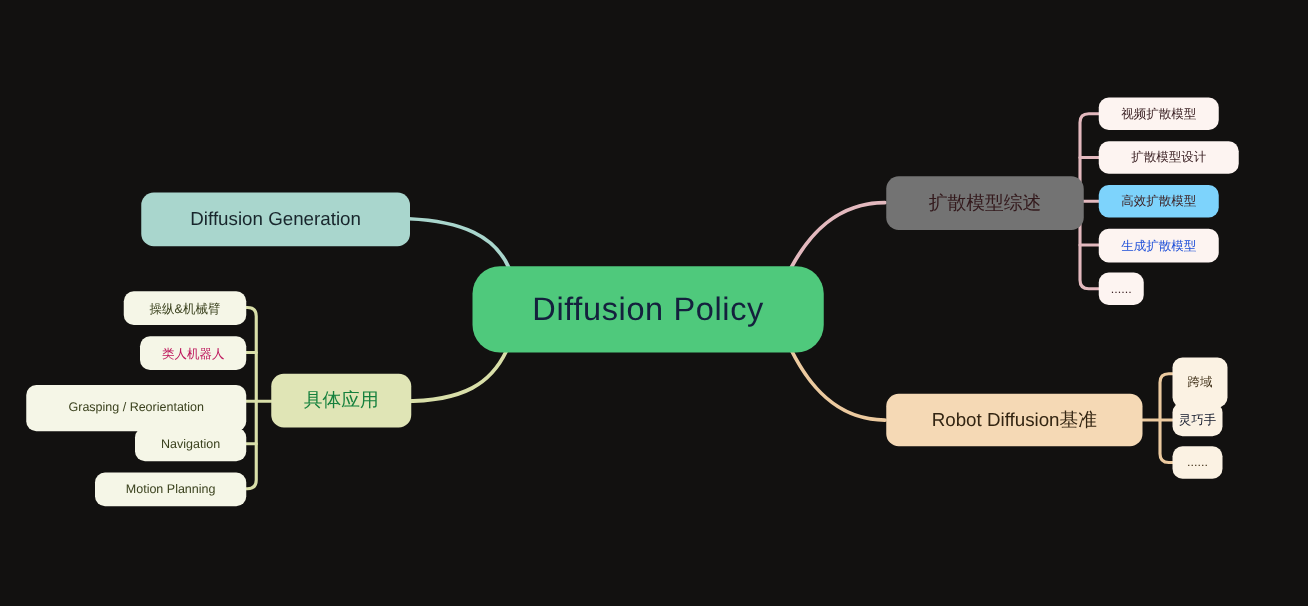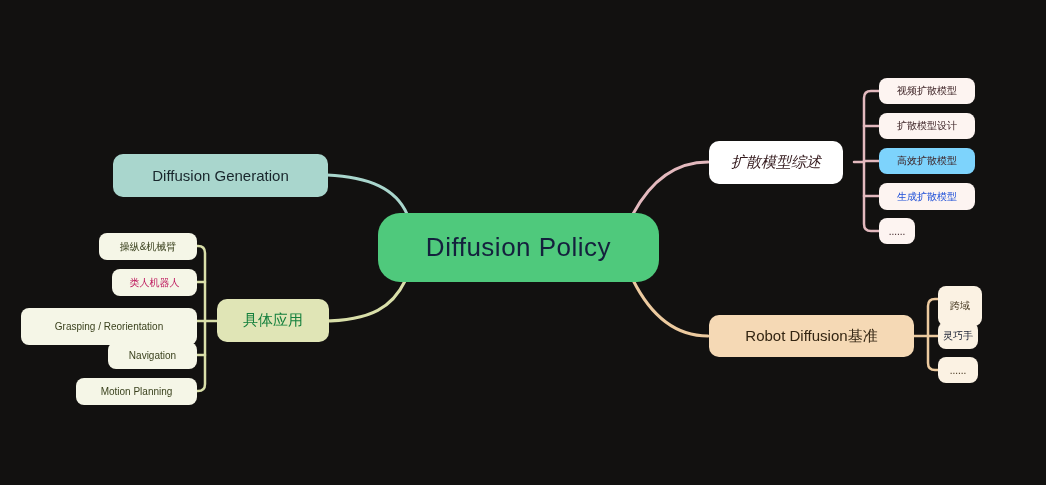--- a/index.html
+++ b/index.html
@@ -74,24 +74,24 @@
     <path class="bracket" d="M 197 246 H 198 Q 205 246 205 253 V 384 Q 205 391 198 391 H 197" style="stroke: rgb(217, 223, 169);"></path>
     <path class="bracket" d="M 205 282 H 197" style="stroke: rgb(217, 223, 169);"></path>
     <path class="bracket" d="M 205 321 H 197" style="stroke: rgb(217, 223, 169);"></path>
     <path class="bracket" d="M 205 355 H 197" style="stroke: rgb(217, 223, 169);"></path>
   </svg>
 
   <div class="node root" style="left: 378px; top: 213px; width: 281px; height: 69px; background: rgb(79, 201, 124); color: rgb(20, 32, 61);">Diffusion Policy</div>
 
   <div class="node branch" style="left: 113px; top: 154px; width: 215px; height: 43px; background: rgb(169, 214, 205); color: rgb(24, 38, 44);">Diffusion Generation</div>
 
-  <div class="node branch" style="left: 709px; top: 141px; width: 134px; height: 43px; background: #ffffff; color: rgb(51, 25, 28); font-style: italic;">扩散模型综述</div>
+  <div class="node branch" style="left: 709px; top: 141px; width: 158px; height: 43px; background: #737373; color: rgb(51, 25, 28);">扩散模型综述</div>
 
   <div class="node child" style="left: 879px; top: 78px; width: 96px; height: 26px; background: rgb(253, 244, 241); color: rgb(61, 35, 38);">视频扩散模型</div>
-  <div class="node child" style="left: 879px; top: 113px; width: 96px; height: 26px; background: rgb(253, 244, 241); color: rgb(61, 35, 38);">扩散模型设计</div>
+  <div class="node child" style="left: 879px; top: 113px; width: 112px; height: 26px; background: rgb(253, 244, 241); color: rgb(61, 35, 38);">扩散模型设计</div>
   <div class="node child" style="left: 879px; top: 148px; width: 96px; height: 26px; background: #7dd3fc; color: rgb(61, 35, 38);">高效扩散模型</div>
   <div class="node child" style="left: 879px; top: 183px; width: 96px; height: 27px; background: rgb(253, 244, 241); color: #1d4ed8;">生成扩散模型</div>
   <div class="node child" style="left: 879px; top: 218px; width: 36px; height: 26px; background: rgb(253, 244, 241); color: rgb(61, 35, 38);">......</div>
 
   <div class="node branch" style="left: 709px; top: 315px; width: 205px; height: 42px; background: rgb(245, 217, 181); color: rgb(51, 37, 18);">Robot Diffusion基准</div>
 
   <div class="node child" style="left: 938px; top: 286px; width: 44px; height: 40px; background: rgb(251, 242, 227); color: rgb(65, 50, 26);">跨域</div>
   <div class="node child" style="left: 938px; top: 322px; width: 40px; height: 27px; background: rgb(251, 242, 227); color: #0f172a;">灵巧手</div>
   <div class="node child" style="left: 938px; top: 357px; width: 40px; height: 26px; background: rgb(251, 242, 227); color: rgb(65, 50, 26);">......</div>
 

